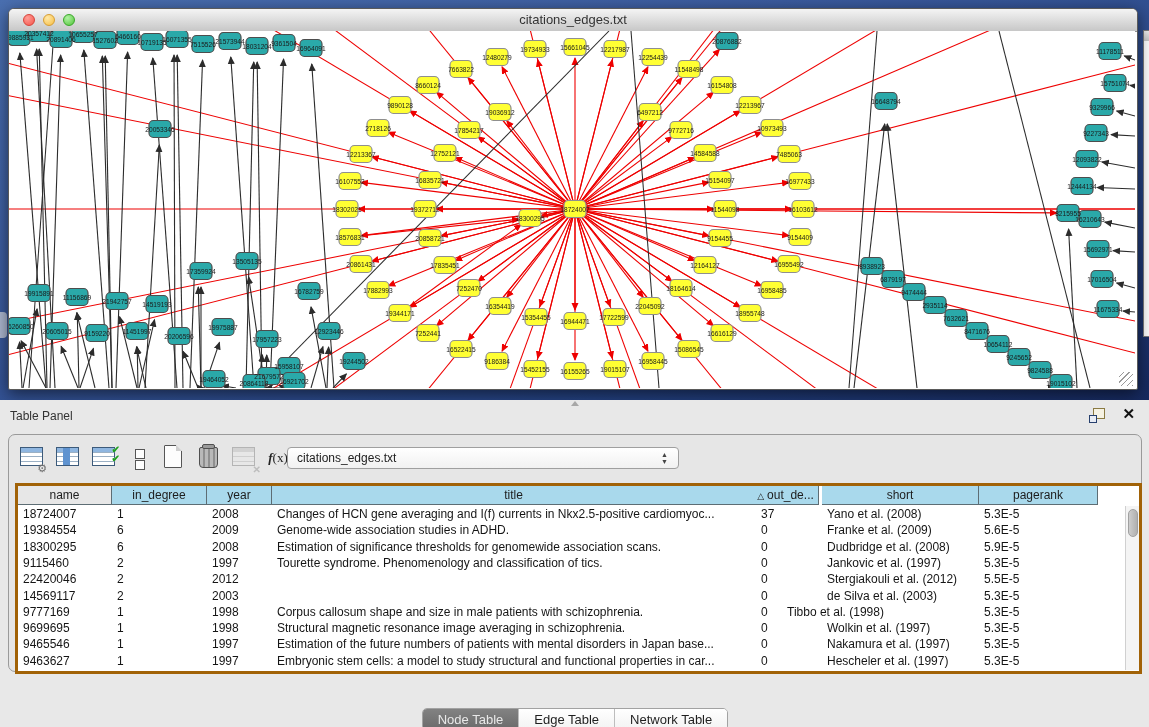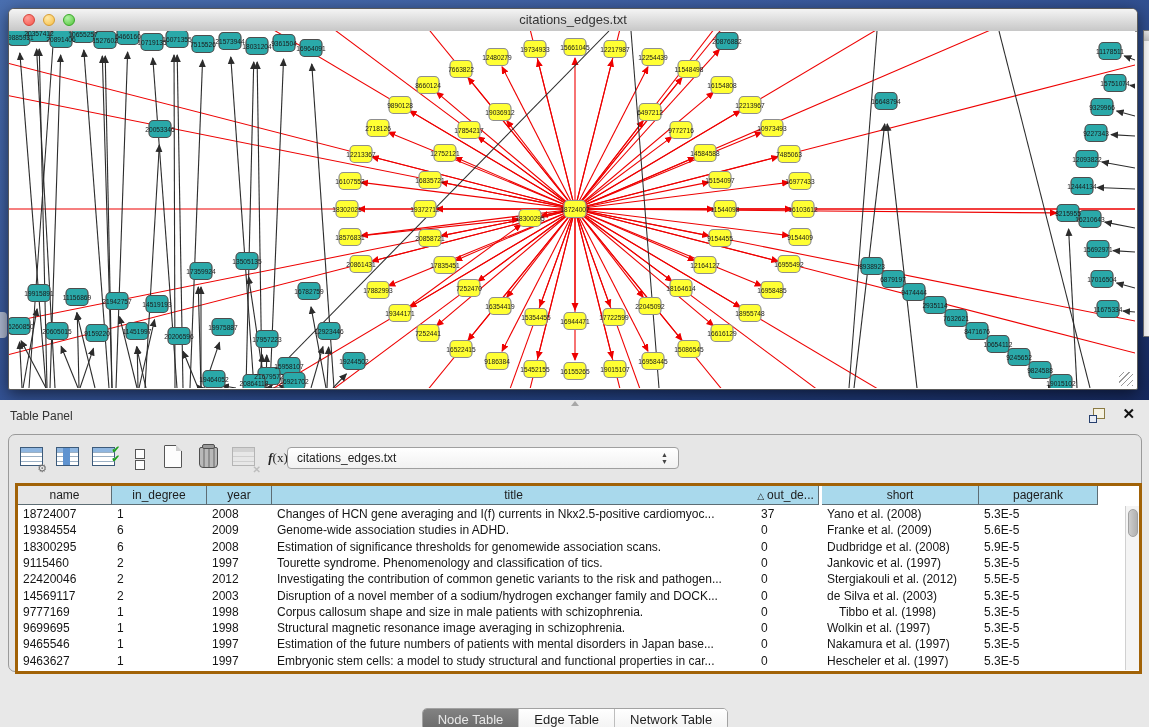--- a/index.html
+++ b/index.html
@@ -634,41 +634,39 @@
               <div class="td" style="left: 189px; width: 65px;">1997</div>
               <div class="td" style="left: 254px; width: 484px;">Tourette syndrome. Phenomenology and classification of tics.</div>
               <div class="td" style="left: 738px; width: 66px;">0</div>
               <div class="td" style="left: 804px; width: 157px;">Jankovic et al. (1997)</div>
               <div class="td" style="left: 961px; width: 119px;">5.3E-5</div>
             </div>
             <div class="tr" style="top: 85.2px;">
               <div class="td" style="left: 0px; width: 94px;">22420046</div>
               <div class="td" style="left: 94px; width: 95px;">2</div>
               <div class="td" style="left: 189px; width: 65px;">2012</div>
-              <div class="td" style="left: 254px; width: 484px;">Investigating the contribution of common genetic variants to the risk and pathogen...</div>
               <div class="td" style="left: 738px; width: 66px;">0</div>
               <div class="td" style="left: 804px; width: 157px;">Stergiakouli et al. (2012)</div>
               <div class="td" style="left: 961px; width: 119px;">5.5E-5</div>
             </div>
             <div class="tr" style="top: 101.5px;">
               <div class="td" style="left: 0px; width: 94px;">14569117</div>
               <div class="td" style="left: 94px; width: 95px;">2</div>
               <div class="td" style="left: 189px; width: 65px;">2003</div>
-              <div class="td" style="left: 254px; width: 484px;">Disruption of a novel member of a sodium/hydrogen exchanger family and DOCK...</div>
               <div class="td" style="left: 738px; width: 66px;">0</div>
               <div class="td" style="left: 804px; width: 157px;">de Silva et al. (2003)</div>
               <div class="td" style="left: 961px; width: 119px;">5.3E-5</div>
             </div>
             <div class="tr" style="top: 117.8px;">
               <div class="td" style="left: 0px; width: 94px;">9777169</div>
               <div class="td" style="left: 94px; width: 95px;">1</div>
               <div class="td" style="left: 189px; width: 65px;">1998</div>
               <div class="td" style="left: 254px; width: 484px;">Corpus callosum shape and size in male patients with schizophrenia.</div>
               <div class="td" style="left: 738px; width: 66px;">0</div>
-              <div class="td" style="left: 816px; width: 157px;">Tibbo et al. (1998)</div>
+              <div class="td" style="left: 764px; width: 157px;">Tibbo et al. (1998)</div>
               <div class="td" style="left: 961px; width: 119px;">5.3E-5</div>
             </div>
             <div class="tr" style="top: 134.1px;">
               <div class="td" style="left: 0px; width: 94px;">9699695</div>
               <div class="td" style="left: 94px; width: 95px;">1</div>
               <div class="td" style="left: 189px; width: 65px;">1998</div>
               <div class="td" style="left: 254px; width: 484px;">Structural magnetic resonance image averaging in schizophrenia.</div>
               <div class="td" style="left: 738px; width: 66px;">0</div>
               <div class="td" style="left: 804px; width: 157px;">Wolkin et al. (1997)</div>
               <div class="td" style="left: 961px; width: 119px;">5.3E-5</div>

